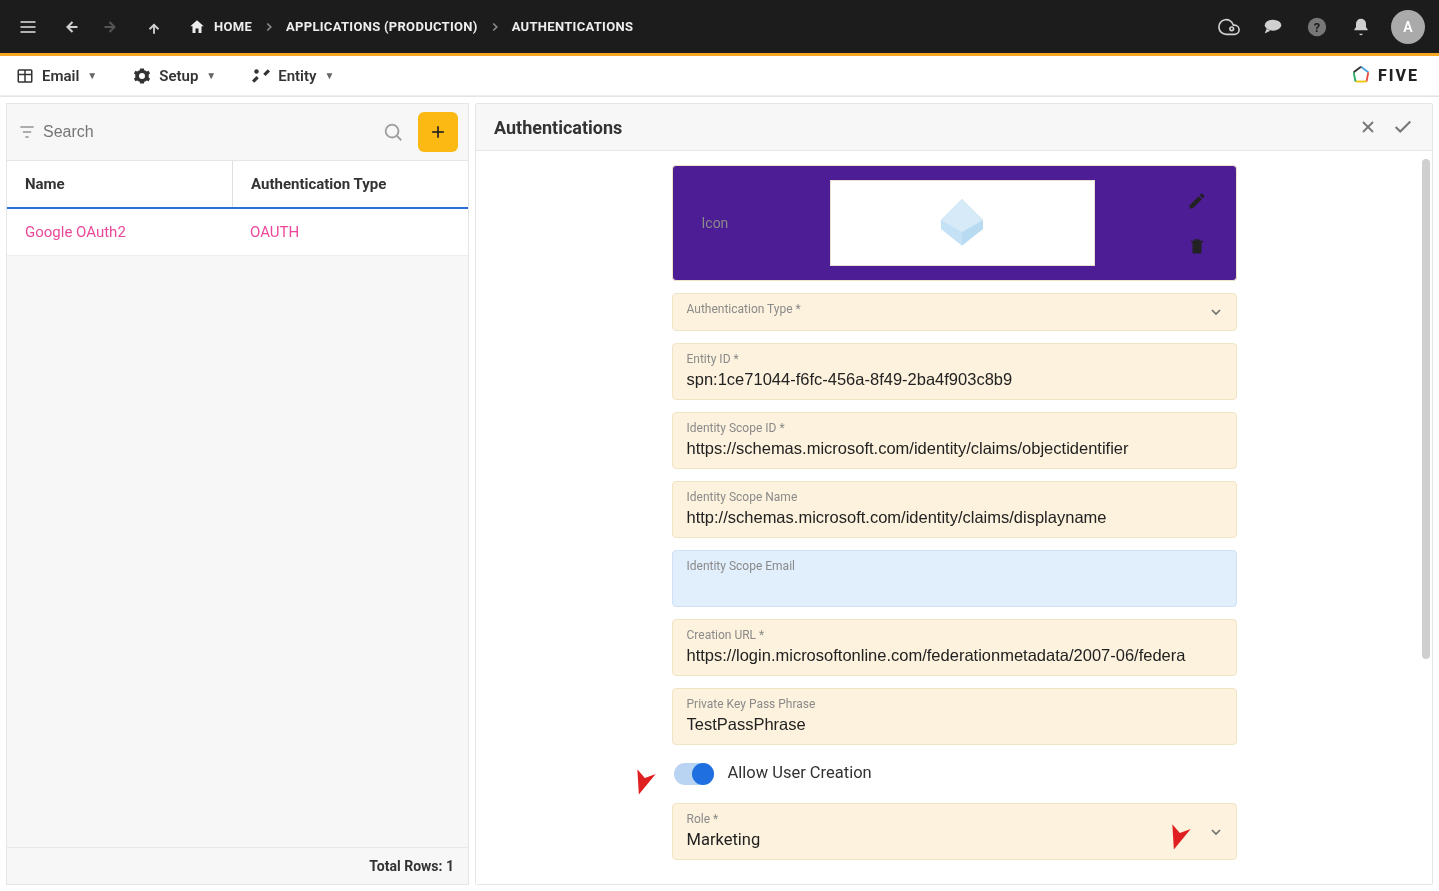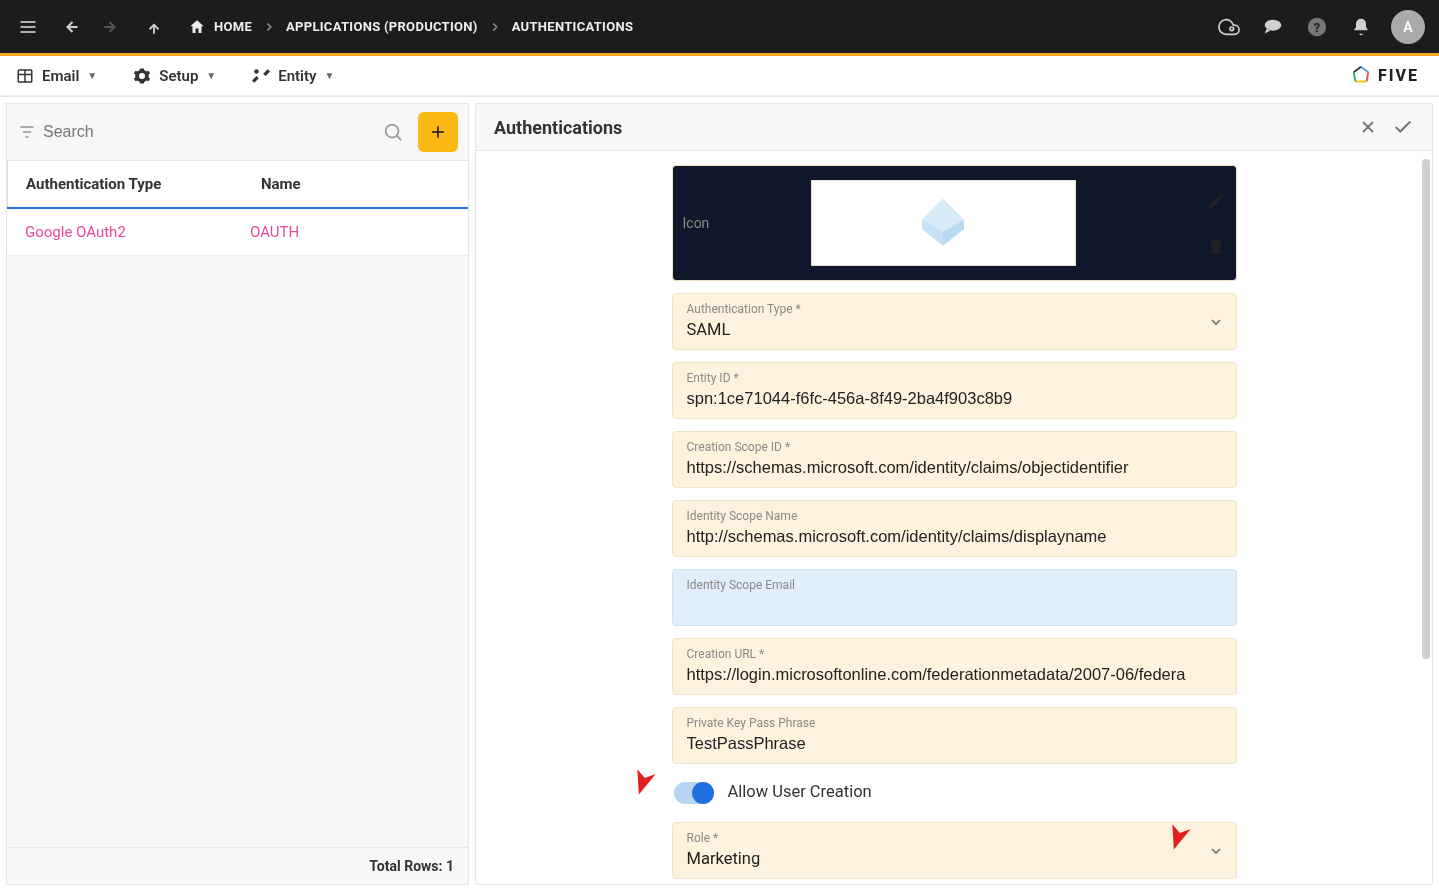--- a/index.html
+++ b/index.html
@@ -55,21 +55,21 @@
 
 .form-body { flex: 1; overflow-y: auto; padding: 14px 10px 22px 10px; background: #fff; position: relative; }
 .form-inner { width: 565px; margin: 0 auto; display: flex; flex-direction: column; gap: 12px; }
 
 .field { background: #fdf2dd; border: 1px solid #f1e4c6; border-radius: 4px; padding: 8px 28px 10px 14px; position: relative; }
 .field.active { background: #e1eefb; border-color: #cfe1f5; }
 .field .flabel { font-size: 12px; color: #8a8a8a; margin-bottom: 4px; display: block; }
 .field .fvalue { font-size: 16.5px; color: #222; background: transparent; border: none; outline: none; width: 100%; }
 .field .chev-down { position: absolute; right: 12px; top: 50%; transform: translateY(-50%); color: #707070; }
 
-.icon-field { display: flex; align-items: center; gap: 18px; background: #0f172a; border: 1px solid #f1e4c6; border-radius: 4px; padding: 14px 10px; }
+.icon-field { display: flex; align-items: center; gap: 18px; background: #4c1d95; border: 1px solid #f1e4c6; border-radius: 4px; padding: 14px 29px; }
 .icon-field .flabel { font-size: 14px; color: #8a8a8a; width: 110px; }
 .icon-preview { background: #fff; border: 1px solid #e8e0cf; width: 265px; height: 86px; display: flex; align-items: center; justify-content: center; }
 .icon-actions { margin-left: auto; display: flex; flex-direction: column; gap: 26px; align-items: center; }
 .icon-actions .act { color: #222; cursor: pointer; }
 
 .toggle-row { display: flex; align-items: flex-start; gap: 14px; padding: 6px 2px; }
 .toggle { width: 40px; height: 22px; background: #b9d3f2; border-radius: 12px; position: relative; cursor: pointer; }
 .toggle .knob { width: 22px; height: 22px; border-radius: 50%; background: #1f6fe0; position: absolute; right: 0; top: 0; }
 .toggle-label { font-size: 16.5px; color: #333; }
 
@@ -222,22 +222,22 @@
       </span>
       <div class="add-btn">
         <svg width="20" height="20" viewBox="0 0 24 24" fill="none" stroke="currentColor" stroke-width="2">
             <line x1="12" y1="5" x2="12" y2="19"></line>
             <line x1="5" y1="12" x2="19" y2="12"></line>
           </svg>
       </div>
     </div>
     <div class="table">
       <div class="thead">
+        <div class="th col-name">Name</div>
         <div class="th col-type divider">Authentication Type</div>
-        <div class="th col-name">Name</div>
       </div>
       <div class="tbody">
         <div class="tr">
           <div class="td col-name">Google OAuth2</div>
           <div class="td col-type">OAUTH</div>
         </div>
       </div>
     </div>
     <div class="sidebar-footer">
       <span>Total Rows:</span>
@@ -283,35 +283,34 @@
             <span class="act">
               <svg width="18" height="18" viewBox="0 0 24 24" fill="currentColor">
                   <path d="M6 7h12v13a2 2 0 0 1-2 2H8a2 2 0 0 1-2-2V7zm3-4h6l1 2h4v2H4V5h4l1-2z"></path>
                 </svg>
             </span>
           </div>
         </div>
 
         <div class="field">
           <span class="flabel">Authentication Type *</span>
-          <div class="fvalue">SAML</div>
           <span class="chev-down">
             <svg width="16" height="16" viewBox="0 0 24 24" fill="none" stroke="currentColor" stroke-width="2.5">
                 <polyline points="6 9 12 15 18 9"></polyline>
               </svg>
           </span>
         </div>
 
         <div class="field">
           <span class="flabel">Entity ID *</span>
           <input class="fvalue" value="spn:1ce71044-f6fc-456a-8f49-2ba4f903c8b9" style="">
         </div>
 
         <div class="field">
-          <span class="flabel">Creation Scope ID *</span>
+          <span class="flabel">Identity Scope ID *</span>
           <input class="fvalue" value="https://schemas.microsoft.com/identity/claims/objectidentifier" style="">
         </div>
 
         <div class="field">
           <span class="flabel">Identity Scope Name</span>
           <input class="fvalue" value="http://schemas.microsoft.com/identity/claims/displayname" style="">
         </div>
 
         <div class="field active">
           <span class="flabel">Identity Scope Email</span>

